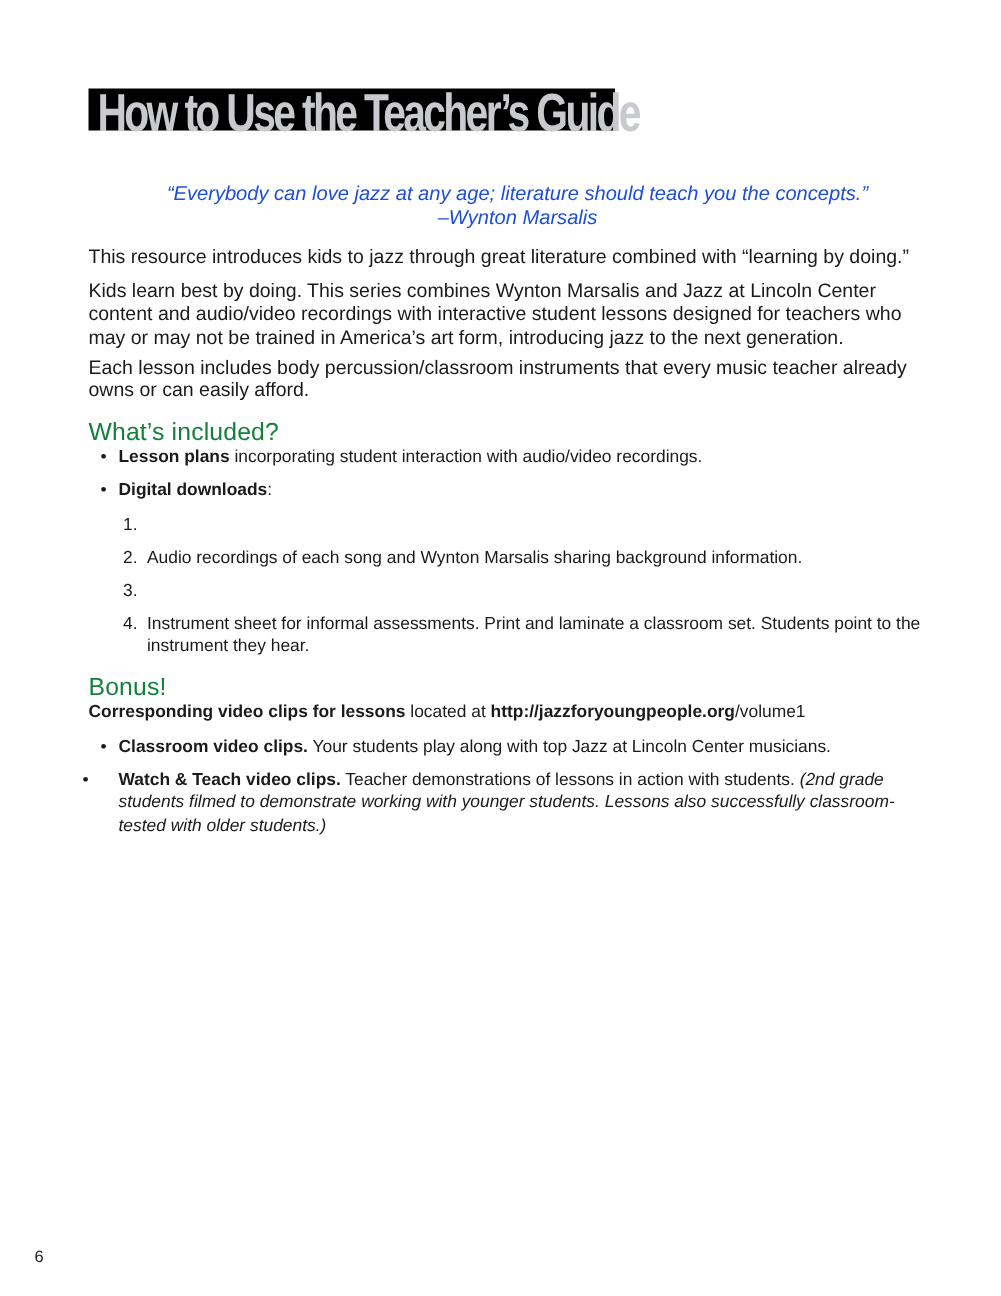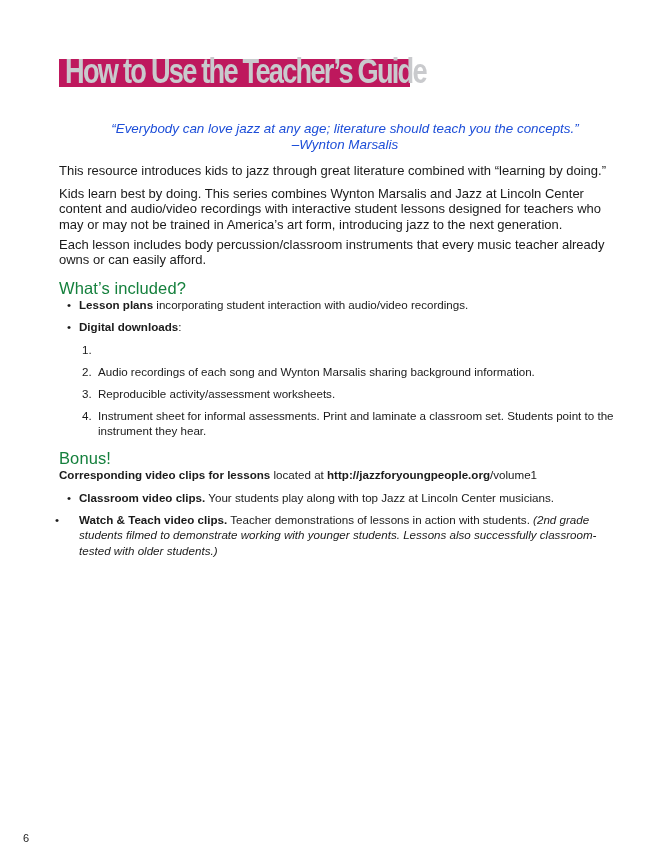--- a/index.html
+++ b/index.html
@@ -1,21 +1,21 @@
 <!DOCTYPE html>
 <html><head>
 <meta charset="utf-8">
 <style>
   html, body { margin: 0; padding: 0; background: #ffffff; }
   body { width: 667px; height: 864px; position: relative; overflow: hidden;
          font-family: "Liberation Sans", sans-serif; color: #1a1a1a; }
   .title-bar {
     position: absolute; left: 59px; top: 59px; width: 351px; height: 28px;
-    background: #be185d; box-sizing: border-box;
-    display: flex; align-items: flex-end; padding-left: 6px;
+    background: #000000; box-sizing: border-box;
+    display: flex; align-items: flex-start; padding-left: 6px;
   }
   .title-text {
     font-family: "Liberation Sans", sans-serif; font-weight: bold;
     font-size: 34px; color: #c9cacd; letter-spacing: -2.2px;
     transform: scaleX(0.80) scaleY(1.05); transform-origin: left center;
     white-space: nowrap; line-height: 1;
   }
   .quote {
     position: absolute; left: 60px; top: 121px; width: 570px; text-align: center;
     font-style: italic; font-size: 13.4px; line-height: 15.5px; color: #1d4ed8;
@@ -65,21 +65,20 @@
 
 <div class="num" style="top:342px">
   <span class="n">1.</span>
 </div>
 <div class="num" style="top:364px">
   <span class="n">2.</span>
   <span>Audio recordings of each song and Wynton Marsalis sharing background information.</span>
 </div>
 <div class="num" style="top:386px">
   <span class="n">3.</span>
-  <span>Reproducible activity/assessment worksheets.</span>
 </div>
 <div class="num" style="top:408px">
   <span class="n">4.</span>
   <span>Instrument sheet for informal assessments. Print and laminate a classroom set. Students point to the instrument they hear.</span>
 </div>
 
 <h2 class="h-bonus">Bonus!</h2>
 
 <div class="bonus-sub">
   <b>Corresponding video clips for lessons</b><span> located at </span><span><b>http://jazzforyoungpeople.org</b><span>/volume1</span></span>

